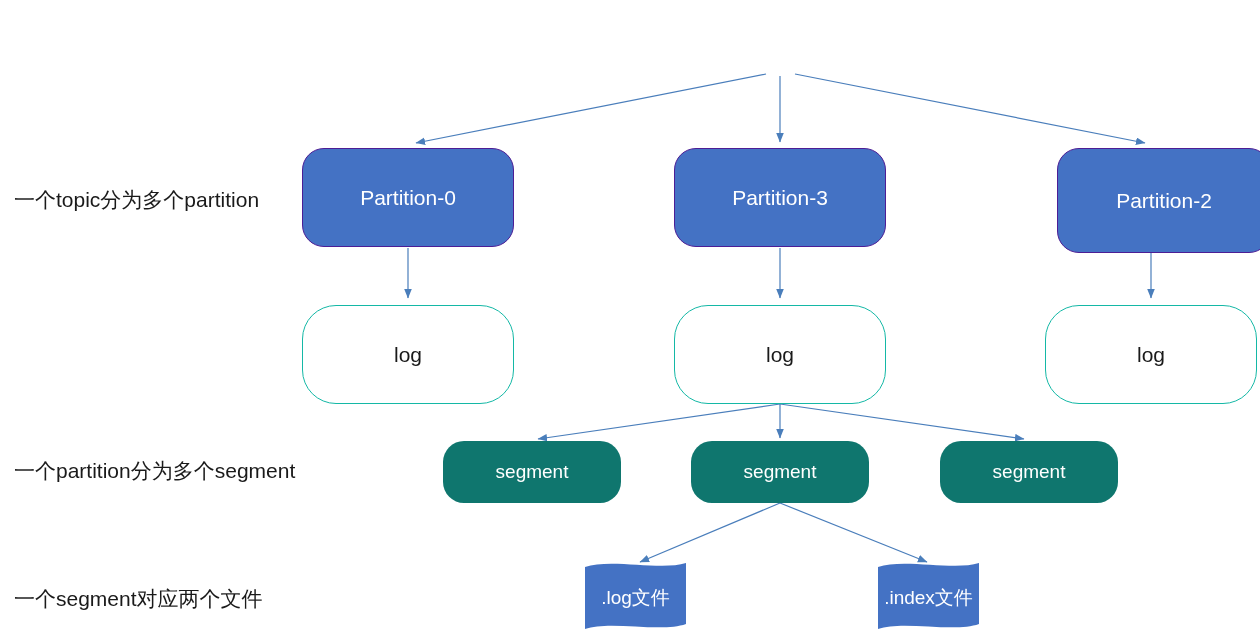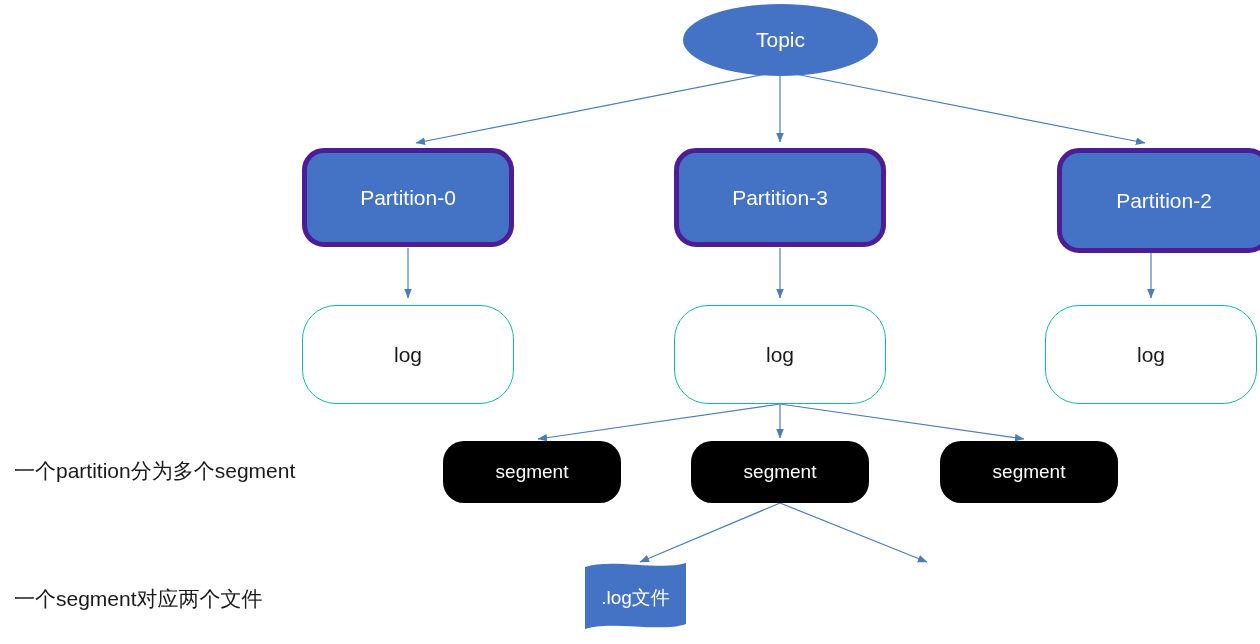--- a/index.html
+++ b/index.html
@@ -34,34 +34,34 @@
   }
   .node-topic {
     border-radius: 50%;
     background: #4472C4;
     color: #ffffff;
     font-size: 21px;
   }
   .node-partition {
     border-radius: 22px;
     background: #4472C4;
-    border: 5px solid #4c1d95;
+    border: 1px solid #4c1d95;
     color: #ffffff;
     font-size: 21px;
   }
   .node-log {
     border-radius: 34px;
     background: #ffffff;
     border: 1px solid #14b8a6;
     color: #1a1a1a;
     font-size: 21px;
   }
   .node-segment {
     border-radius: 21px;
-    background: #000000;
+    background: #0f766e;
     color: #ffffff;
     font-size: 19px;
   }
   .node-file {
     color: #ffffff;
     font-size: 19px;
     background: transparent;
   }
   .node-file .file-shape {
     position: absolute;
@@ -103,38 +103,44 @@
     <line x1="1151" y1="248" x2="1151" y2="298" stroke="#4A7EBB" stroke-width="1.2" marker-end="url(#arrowhead)"></line>
 
     <line x1="780" y1="404" x2="538" y2="439" stroke="#4A7EBB" stroke-width="1.2" marker-end="url(#arrowhead)"></line>
     <line x1="780" y1="404" x2="780" y2="438" stroke="#4A7EBB" stroke-width="1.2" marker-end="url(#arrowhead)"></line>
     <line x1="780" y1="404" x2="1024" y2="439" stroke="#4A7EBB" stroke-width="1.2" marker-end="url(#arrowhead)"></line>
 
     <line x1="780" y1="503" x2="640" y2="562" stroke="#4A7EBB" stroke-width="1.2" marker-end="url(#arrowhead)"></line>
     <line x1="780" y1="503" x2="927" y2="562" stroke="#4A7EBB" stroke-width="1.2" marker-end="url(#arrowhead)"></line>
   </svg>
 
+  <div class="side-label" style="left:14px; top:186px;">一个topic分为多个partition</div>
   <div class="side-label" style="left:14px; top:457px;">一个partition分为多个segment</div>
   <div class="side-label" style="left:14px; top:585px;">一个segment对应两个文件</div>
 
-  <div class="node node-topic" style="left:683px; top:4px; width:195px; height:72px;">Topic</div>
 
   <div class="node node-partition" style="left:302px; top:148px; width:212px; height:99px;">Partition-0</div>
   <div class="node node-partition" style="left:674px; top:148px; width:212px; height:99px;">Partition-3</div>
   <div class="node node-partition" style="left:1045px; top:148px; width:214px; height:105px;margin-left:12px;">Partition-2</div>
 
   <div class="node node-log" style="left:302px; top:305px; width:212px; height:99px;">log</div>
   <div class="node node-log" style="left:674px; top:305px; width:212px; height:99px;">log</div>
   <div class="node node-log" style="left:1045px; top:305px; width:212px; height:99px;">log</div>
 
   <div class="node node-segment" style="left:443px; top:441px; width:178px; height:62px;">segment</div>
   <div class="node node-segment" style="left:691px; top:441px; width:178px; height:62px;">segment</div>
   <div class="node node-segment" style="left:940px; top:441px; width:178px; height:62px;">segment</div>
 
   <div class="node node-file" style="left:585px; top:562px; width:101px; height:72px;justify-content:center;">
     <svg class="file-shape" viewBox="0 0 101 72" preserveAspectRatio="none">
       <path d="M0,5 C25,-4 76,9 101,1 L101,62 C76,71 25,58 0,67 Z" fill="#4472C4"></path>
     </svg>
     <span class="file-label">.log文件</span>
   </div>
 
+  <div class="node node-file" style="left:878px; top:562px; width:101px; height:72px;">
+    <svg class="file-shape" viewBox="0 0 101 72" preserveAspectRatio="none">
+      <path d="M0,5 C25,-4 76,9 101,1 L101,62 C76,71 25,58 0,67 Z" fill="#4472C4"></path>
+    </svg>
+    <span class="file-label">.index文件</span>
+  </div>
 
 </div>
 
 </body></html>

